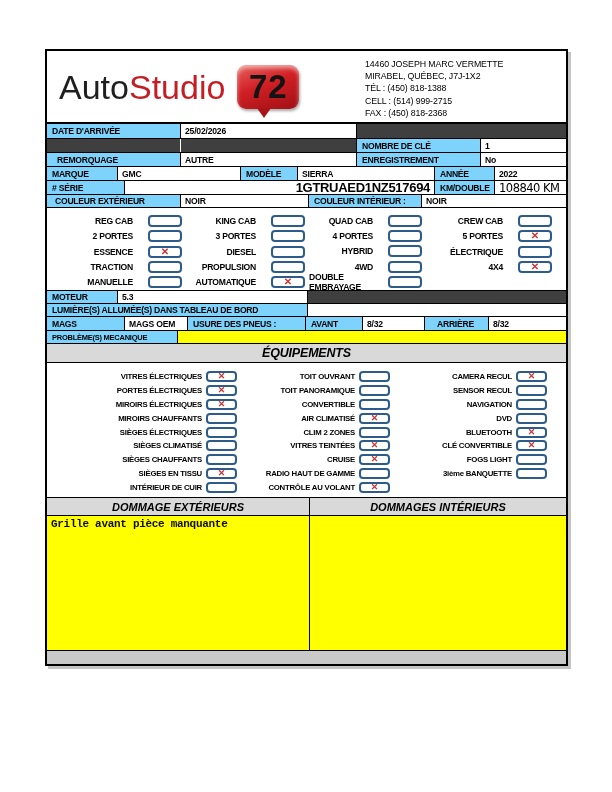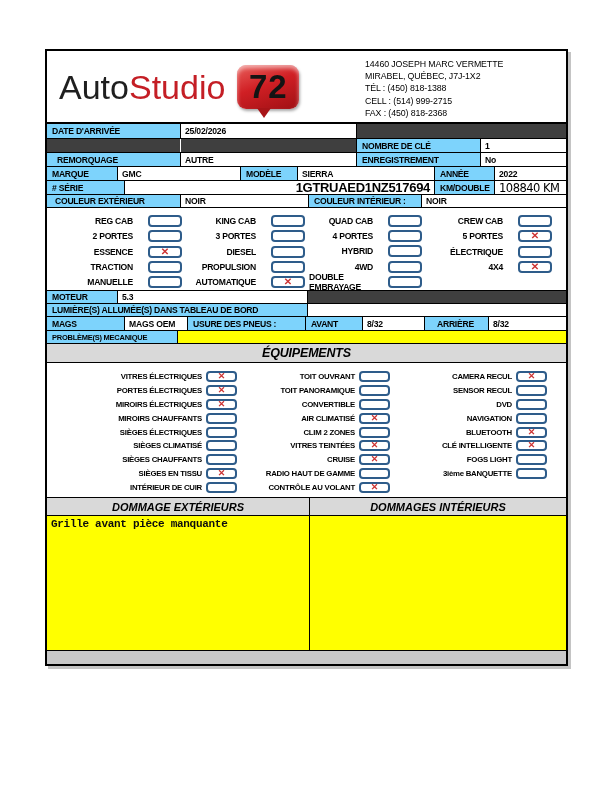--- a/index.html
+++ b/index.html
@@ -442,42 +442,42 @@
   </div>
 
   <div class="equip-item">
     <span class="equip-label">SENSOR RECUL</span>
     <span class="cbox-sm">
       <span class="xmark-sm" style="visibility: hidden;">✕</span>
     </span>
   </div>
 
   <div class="equip-item">
+    <span class="equip-label">NAVIGATION</span>
+    <span class="cbox-sm">
+      <span class="xmark-sm" style="visibility: hidden;">✕</span>
+    </span>
+  </div>
+
+  <div class="equip-item">
     <span class="equip-label">DVD</span>
     <span class="cbox-sm">
       <span class="xmark-sm" style="visibility: hidden;">✕</span>
     </span>
   </div>
 
   <div class="equip-item">
-    <span class="equip-label">NAVIGATION</span>
-    <span class="cbox-sm">
-      <span class="xmark-sm" style="visibility: hidden;">✕</span>
-    </span>
-  </div>
-
-  <div class="equip-item">
     <span class="equip-label">BLUETOOTH</span>
     <span class="cbox-sm">
       <span class="xmark-sm" style="visibility: visible;">✕</span>
     </span>
   </div>
 
   <div class="equip-item">
-    <span class="equip-label">CLÉ INTELLIGENTE</span>
+    <span class="equip-label">CLÉ CONVERTIBLE</span>
     <span class="cbox-sm">
       <span class="xmark-sm" style="visibility: visible;">✕</span>
     </span>
   </div>
 
   <div class="equip-item">
     <span class="equip-label">FOGS LIGHT</span>
     <span class="cbox-sm">
       <span class="xmark-sm" style="visibility: hidden;">✕</span>
     </span>

